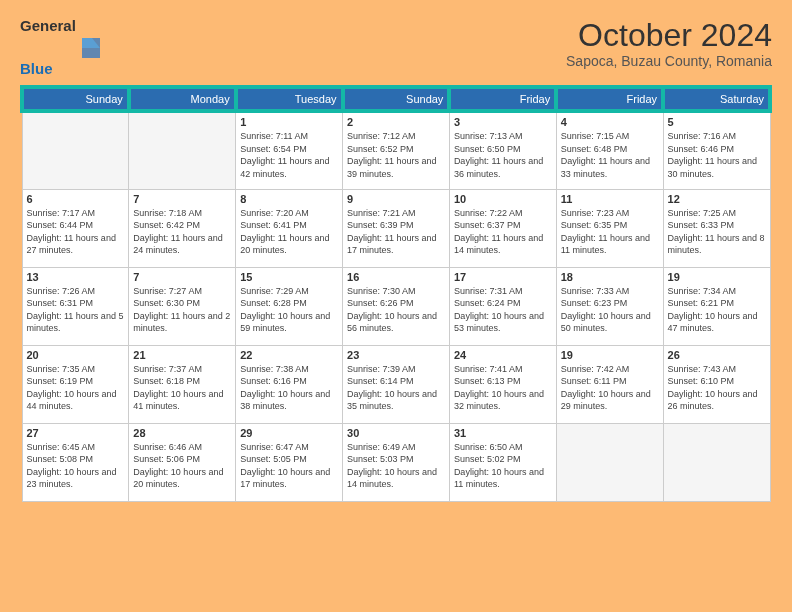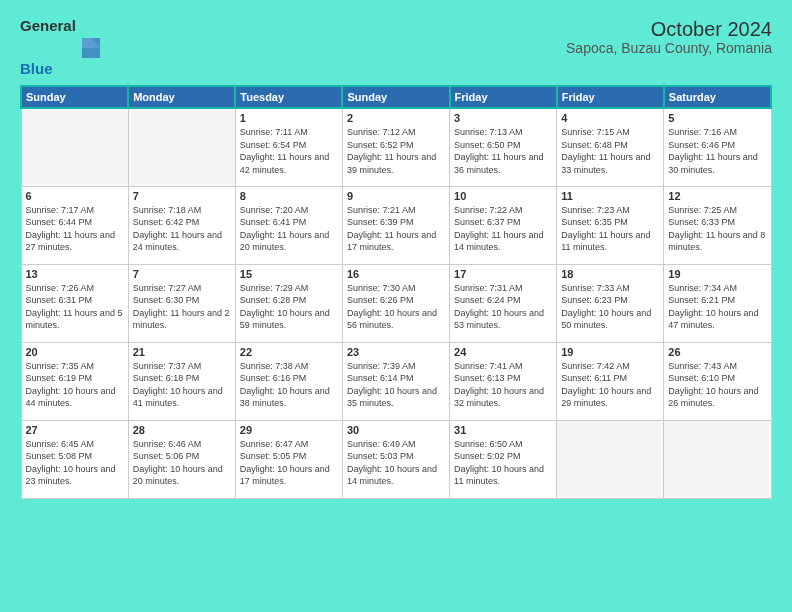--- a/index.html
+++ b/index.html
@@ -7,21 +7,21 @@
       font-family: Arial, sans-serif;
       background: #fff;
       width: 792px;
       height: 612px;
       overflow: hidden;
     }
     .page {
       width: 792px;
       height: 612px;
       padding: 18px 20px 4px 20px;
-      background: #5eead4;
+      background: #fdba74;
     }
     .header {
       display: flex;
       justify-content: space-between;
       align-items: flex-start;
       margin-bottom: 8px;
     }
     .logo {
       display: flex;
       align-items: center;
@@ -44,42 +44,42 @@
     }
     .logo-icon {
       width: 22px;
       height: 28px;
       margin-left: 2px;
     }
     .title-section {
       text-align: right;
     }
     .month-title {
-      font-size: 20px;
+      font-size: 32px;
       font-weight: normal;
       color: #333;
       line-height: 1.1;
     }
     .location {
       font-size: 14px;
       color: #555;
     }
     .calendar {
       width: 100%;
       border-collapse: collapse;
       font-size: 9.5px;
     }
     .calendar th {
       background: #2b6cb0;
       color: #fff;
       padding: 4px 4px;
-      text-align: left;
+      text-align: right;
       font-size: 11px;
-      font-weight: bold;
-      border: 2px solid #14b8a6;
+      font-weight: normal;
+      border: 4px solid #14b8a6;
     }
     .calendar td {
       border: 1px solid #ccc;
       vertical-align: top;
       padding: 3px 4px;
       width: calc(100% / 7);
       height: 78px;
       background: #fff;
     }
     .calendar td.empty {

